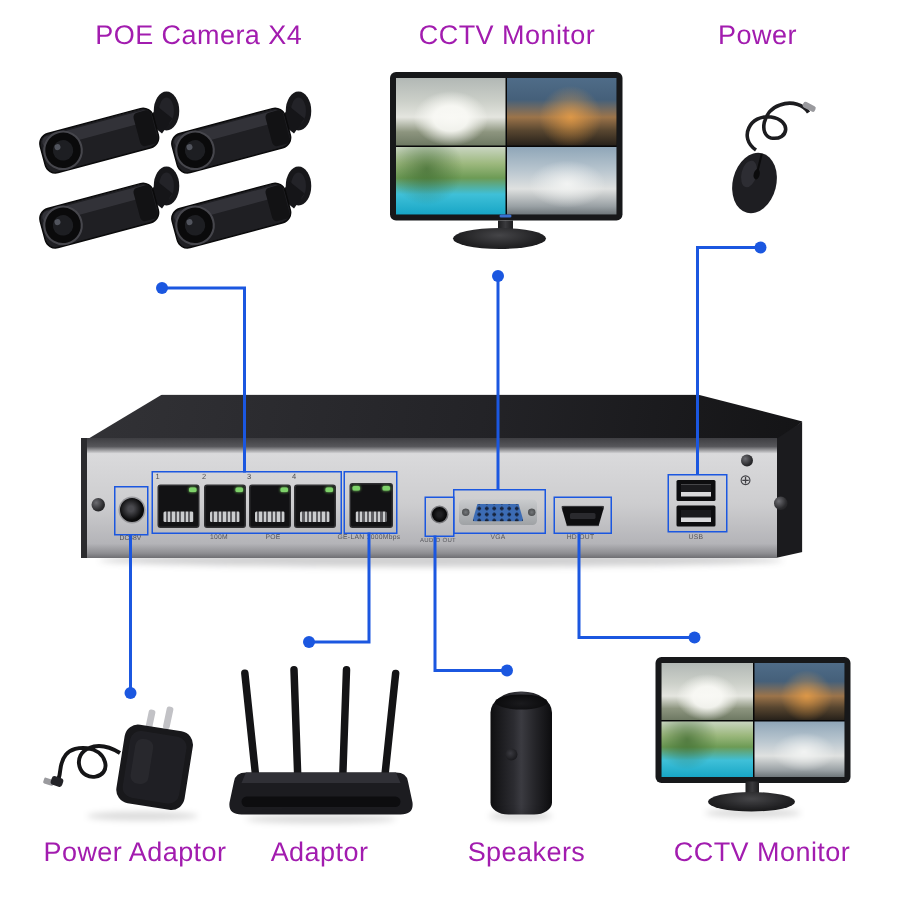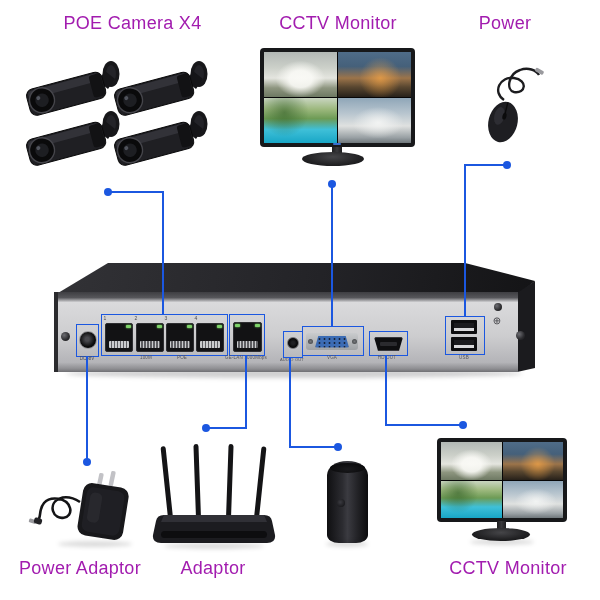--- a/index.html
+++ b/index.html
@@ -236,22 +236,23 @@
     </div>
   </div>
   <div class="mon-neck abs" style="left:497px;top:521px;width:9px;height:8px;"></div>
   <div class="mon-base abs" style="left:472px;top:528px;width:58px;height:13px;"></div>
 
   <div class="softshadow" style="left:58px;top:541px;width:74px;height:6px;"></div>
   <div class="softshadow" style="left:164px;top:543px;width:100px;height:6px;"></div>
   <div class="softshadow" style="left:326px;top:541px;width:42px;height:6px;"></div>
   <div class="softshadow" style="left:470px;top:539px;width:64px;height:6px;"></div>
 
-  <div class="devlabel" style="left:10px;top:558px;width:140px;">Power Adaptor</div>
+  <div class="devlabel" style="left:20px;top:558px;width:140px;">Power Adaptor</div>
   <div class="devlabel" style="left:153px;top:558px;width:120px;">Adaptor</div>
+  <div class="devlabel" style="left:291px;top:558px;width:120px;">Speakers</div>
   <div class="devlabel" style="left:438px;top:558px;width:140px;">CCTV Monitor</div>
 
   <svg class="abs" style="left:0;top:0;pointer-events:none;" width="600" height="600" viewBox="0 0 600 600">
     <g stroke="#1b57e0" stroke-width="2" fill="none">
       <polyline points="108,192 163,192 163,315"></polyline>
       <polyline points="332,184 332,326"></polyline>
       <polyline points="507,165 465,165 465,316"></polyline>
       <polyline points="87,356 87,462"></polyline>
       <polyline points="246,355 246,428 206,428"></polyline>
       <polyline points="290,357 290,447 338,447"></polyline>

